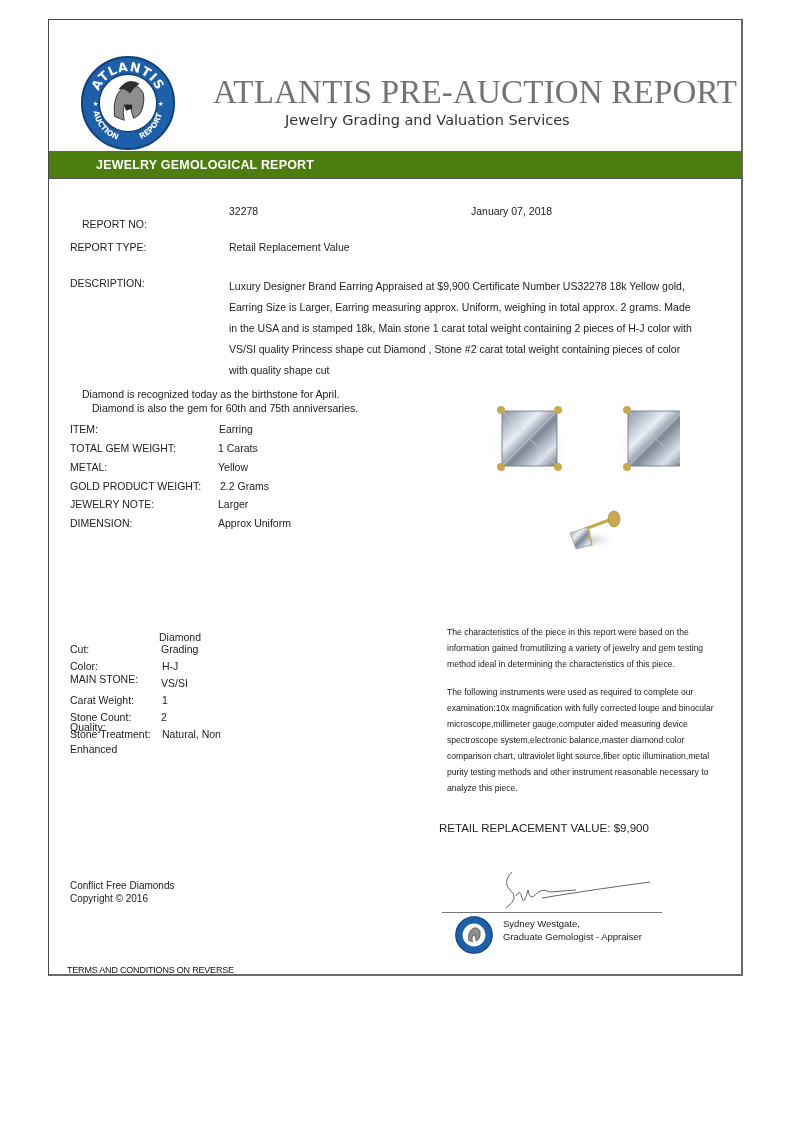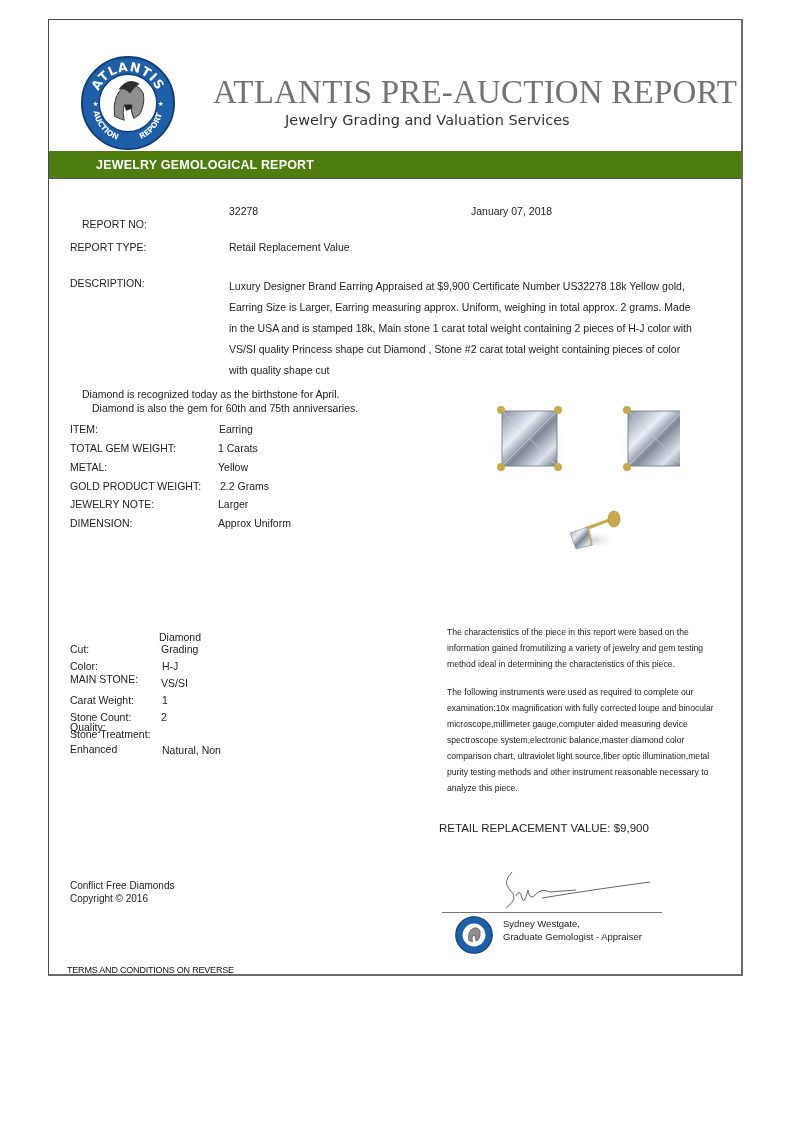--- a/index.html
+++ b/index.html
@@ -132,21 +132,21 @@
   <div class="txt" style="left:161px;top:643px;">Grading</div>
   <div class="txt" style="left:70px;top:660px;">Color:</div>
   <div class="txt" style="left:162px;top:660px;">H-J</div>
   <div class="txt" style="left:70px;top:677px;margin-top:44px;">Quality:</div>
   <div class="txt" style="left:161px;top:677px;">VS/SI</div>
   <div class="txt" style="left:70px;top:694px;">Carat Weight:</div>
   <div class="txt" style="left:162px;top:694px;">1</div>
   <div class="txt" style="left:70px;top:711px;">Stone Count:</div>
   <div class="txt" style="left:161px;top:711px;">2</div>
   <div class="txt" style="left:70px;top:728px;">Stone Treatment:</div>
-  <div class="txt" style="left:162px;top:728px;margin-top:16px;">Natural, Non</div>
+  <div class="txt" style="left:162px;top:728px;">Natural, Non</div>
   <div class="txt" style="left:70px;top:743px;">Enhanced</div>
 </div>
 
 <div class="note" style="top:624px;">The characteristics of the piece in this report were based on the information gained fromutilizing a variety of jewelry and gem testing method ideal in determining the characteristics of this piece.</div>
 <div class="note" style="top:684px;">The following instruments were used as required to complete our examination:10x magnification with fully corrected loupe and binocular microscope,millimeter gauge,computer aided measuring device spectroscope system,electronic balance,master diamond color comparison chart, ultraviolet light source,fiber optic illumination,metal purity testing methods and other instrument reasonable necessary to analyze this piece.</div>
 
 <div class="txt" style="left:439px;top:822px;font-size:11.5px;">RETAIL REPLACEMENT VALUE: $9,900</div>
 
 <svg style="position:absolute;left:480px;top:868px;" width="180" height="46" viewBox="0 0 180 46">
   <path d="M32 4 Q22 14 30 22 Q40 30 26 40 M36 28 Q40 20 42 30 Q44 38 48 22 Q50 34 56 26 Q62 20 70 24 L96 22 M62 30 Q110 22 170 14" fill="none" stroke="#666" stroke-width="1"></path>

